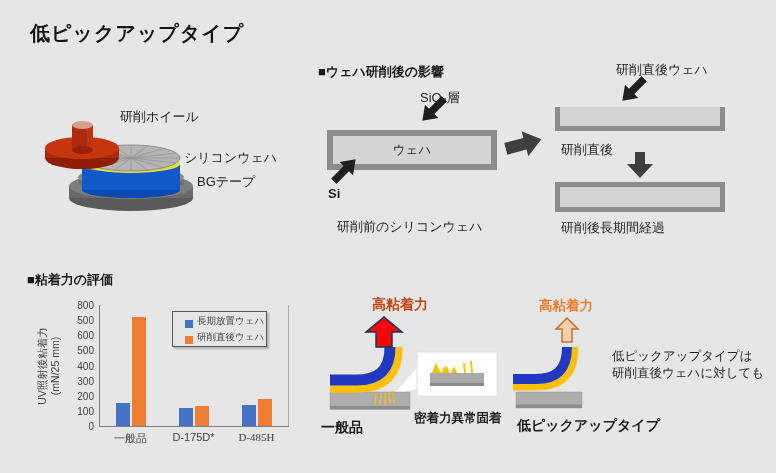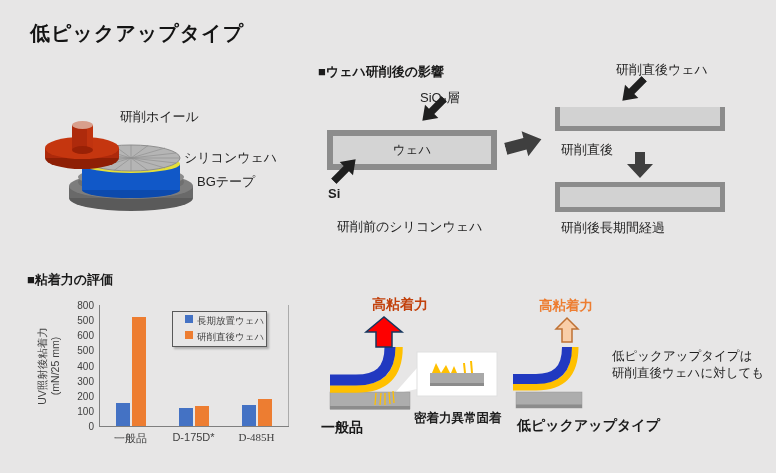--- a/index.html
+++ b/index.html
@@ -45,21 +45,21 @@
   .tick{position:absolute;font-size:10px;color:#404040;width:34px;text-align:right;}
   .cat{position:absolute;font-size:11px;color:#404040;width:64px;text-align:center;}
   .axis{position:absolute;background:#7F7F7F;}
   .bar{position:absolute;}
   .legend-box{
     position:absolute;left:172px;top:311px;width:95px;height:36px;
     border:1px solid #595959;background:#E7E6E6;
     box-shadow:2px 2px 2px rgba(0,0,0,0.25);
     display:flex;flex-direction:column;justify-content:center;gap:3px;padding-left:12px;box-sizing:border-box;
   }
-  .legend-row{display:flex;align-items:flex-start;gap:4px;font-size:9.5px;color:#404040;}
+  .legend-row{display:flex;align-items:flex-end;gap:4px;font-size:9.5px;color:#404040;}
   .legend-sw{width:8px;height:8px;display:inline-block;}
 
   .arrow-wrap{position:absolute;line-height:0;}
 </style>
 </head>
 <body>
 
 <div class="slide">
 
   <div class="abs title" style="left:30px;top:20px;">低ピックアップタイプ</div>

